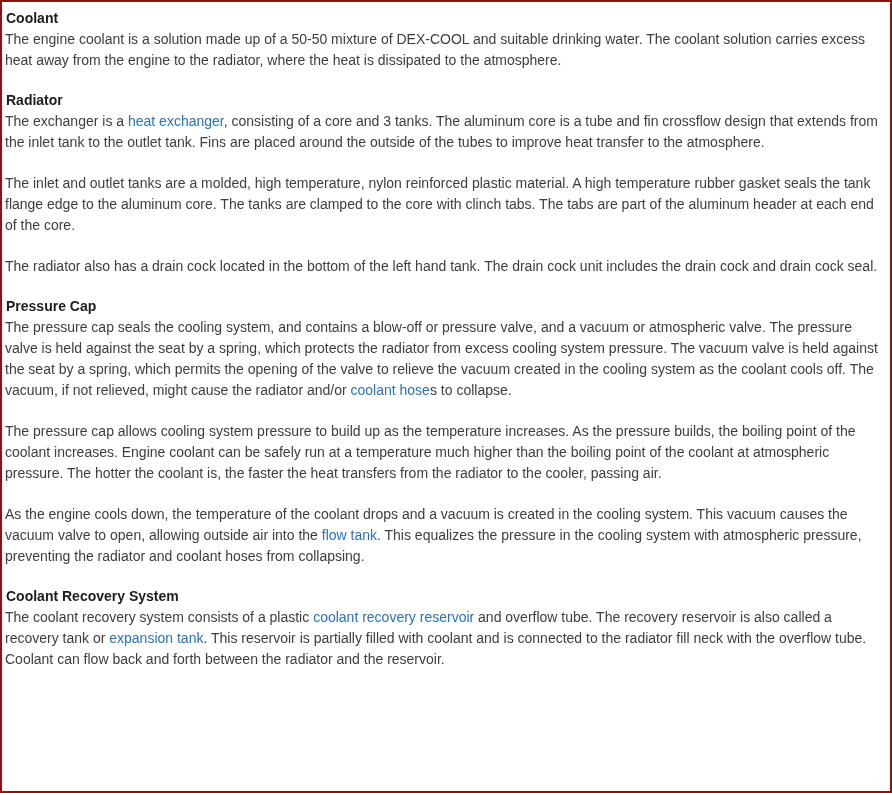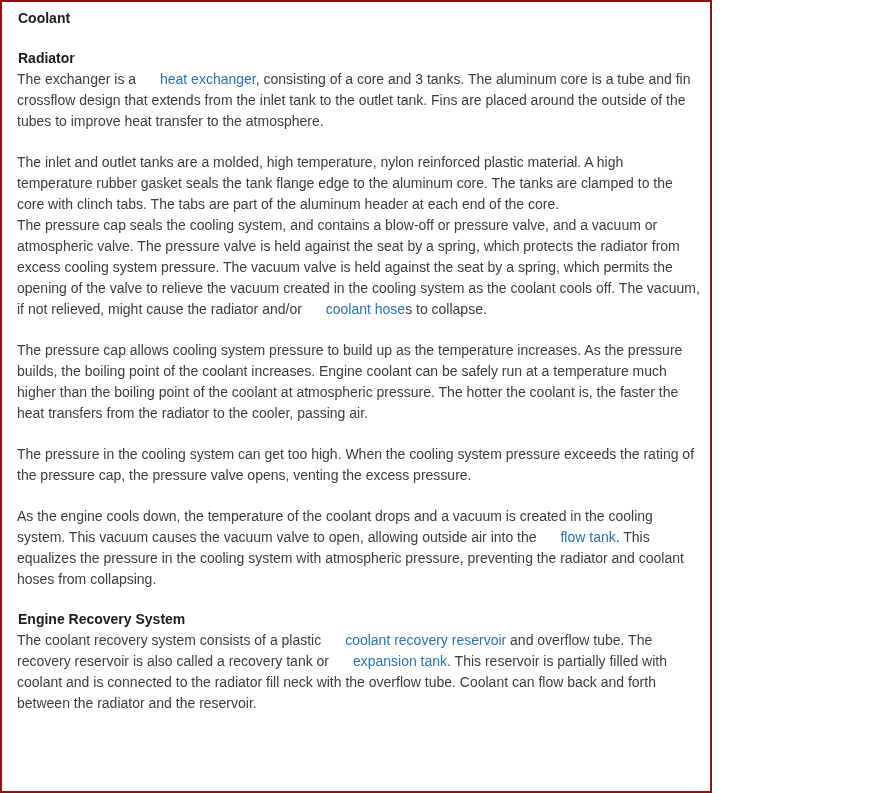--- a/index.html
+++ b/index.html
@@ -6,28 +6,28 @@
     --border:#8b1410;
     --bg:#ffffff;
     --text:#3d3d3d;
     --heading:#1c1c1c;
     --link:#2a72b5;
   }
   *{box-sizing:border-box;}
   html,body{margin:0;padding:0;background:#fff;}
   body{font-family:"Liberation Sans","DejaVu Sans",sans-serif;}
   .page{
-    width:712px;
+    width:892px;
     height:793px;
     border:2px solid var(--border);
     background:var(--bg);
     color:var(--text);
     font-size:14px;
     line-height:21px;
-    padding:6px 10px 6px 12px;
+    padding:6px 10px 6px 0;
     overflow:hidden;
   }
   section{display:flow-root;}
   h3{
     font-size:14px;
     line-height:21px;
     font-weight:bold;
     color:var(--heading);
     margin:19px 0 0;
     padding-left:4px;
@@ -35,40 +35,41 @@
   section:first-child h3{margin-top:0;}
   p{
     margin:0 0 20px;
     padding-left:3px;
   }
   section p:last-child{margin-bottom:0;}
   a{
     color:var(--link);
     text-decoration:none;
     cursor:pointer;
-    margin-left:20px;
   }
 </style>
 </head>
 <body>
 
 <div class="page">
   <div id="doc-body">
       <section>
         <h3>Coolant</h3>
+        <p><span>The engine coolant is a solution made up of a 50-50 mixture of DEX-COOL and suitable drinking water. The coolant solution carries excess heat away from the engine to the radiator, where the heat is dissipated to the atmosphere.</span></p>
       </section>
       <section>
         <h3>Radiator</h3>
         <p><span>The exchanger is a </span><a href="#">heat exchanger</a><span>, consisting of a core and 3 tanks. The aluminum core is a tube and fin crossflow design that extends from the inlet tank to the outlet tank. Fins are placed around the outside of the tubes to improve heat transfer to the atmosphere.</span></p>
         <p><span>The inlet and outlet tanks are a molded, high temperature, nylon reinforced plastic material. A high temperature rubber gasket seals the tank flange edge to the aluminum core. The tanks are clamped to the core with clinch tabs. The tabs are part of the aluminum header at each end of the core.</span></p>
+        <p><span>The radiator also has a drain cock located in the bottom of the left hand tank. The drain cock unit includes the drain cock and drain cock seal.</span></p>
       </section>
       <section>
+        <h3>Pressure Cap</h3>
         <p><span>The pressure cap seals the cooling system, and contains a blow-off or pressure valve, and a vacuum or atmospheric valve. The pressure valve is held against the seat by a spring, which protects the radiator from excess cooling system pressure. The vacuum valve is held against the seat by a spring, which permits the opening of the valve to relieve the vacuum created in the cooling system as the coolant cools off. The vacuum, if not relieved, might cause the radiator and/or </span><a href="#">coolant hose</a><span>s to collapse.</span></p>
         <p><span>The pressure cap allows cooling system pressure to build up as the temperature increases. As the pressure builds, the boiling point of the coolant increases. Engine coolant can be safely run at a temperature much higher than the boiling point of the coolant at atmospheric pressure. The hotter the coolant is, the faster the heat transfers from the radiator to the cooler, passing air.</span></p>
-        <p><span>The pressure in the cooling system can get too high. When the cooling system pressure exceeds the rating of the pressure cap, the pressure valve opens, venting the excess pressure.</span></p>
         <p><span>As the engine cools down, the temperature of the coolant drops and a vacuum is created in the cooling system. This vacuum causes the vacuum valve to open, allowing outside air into the </span><a href="#">flow tank</a><span>. This equalizes the pressure in the cooling system with atmospheric pressure, preventing the radiator and coolant hoses from collapsing.</span></p>
       </section>
       <section>
-        <h3>Engine Recovery System</h3>
+        <h3>Coolant Recovery System</h3>
         <p><span>The coolant recovery system consists of a plastic </span><a href="#">coolant recovery reservoir</a><span> and overflow tube. The recovery reservoir is also called a recovery tank or </span><a href="#">expansion tank</a><span>. This reservoir is partially filled with coolant and is connected to the radiator fill neck with the overflow tube. Coolant can flow back and forth between the radiator and the reservoir.</span></p>
       </section>
     </div>
 </div>
 
 </body></html>

